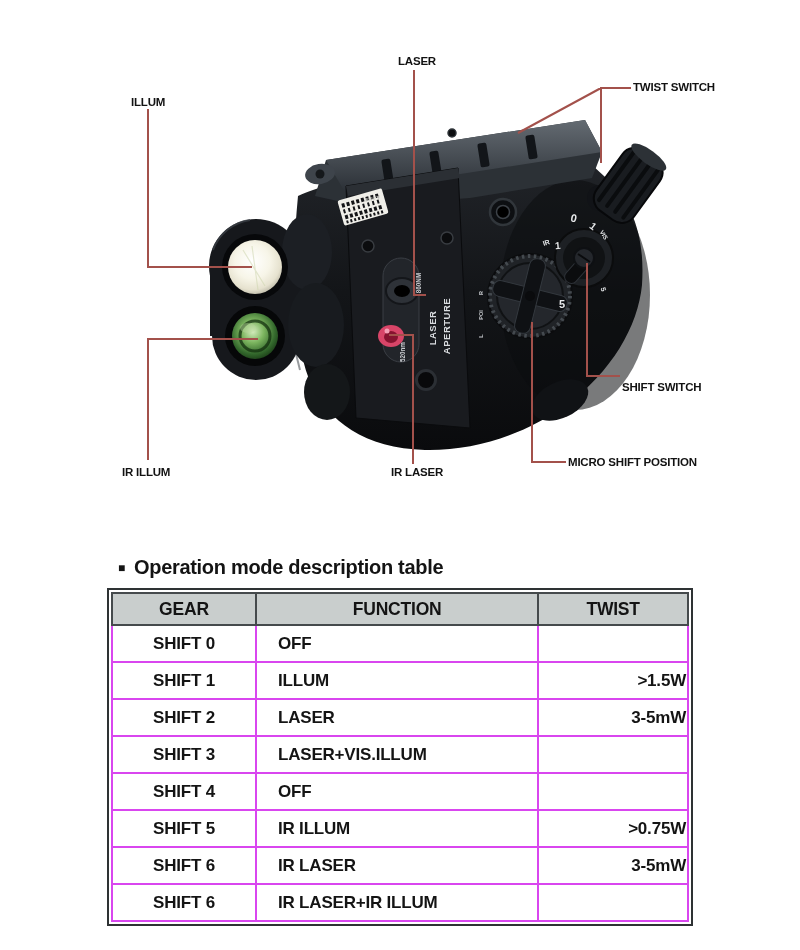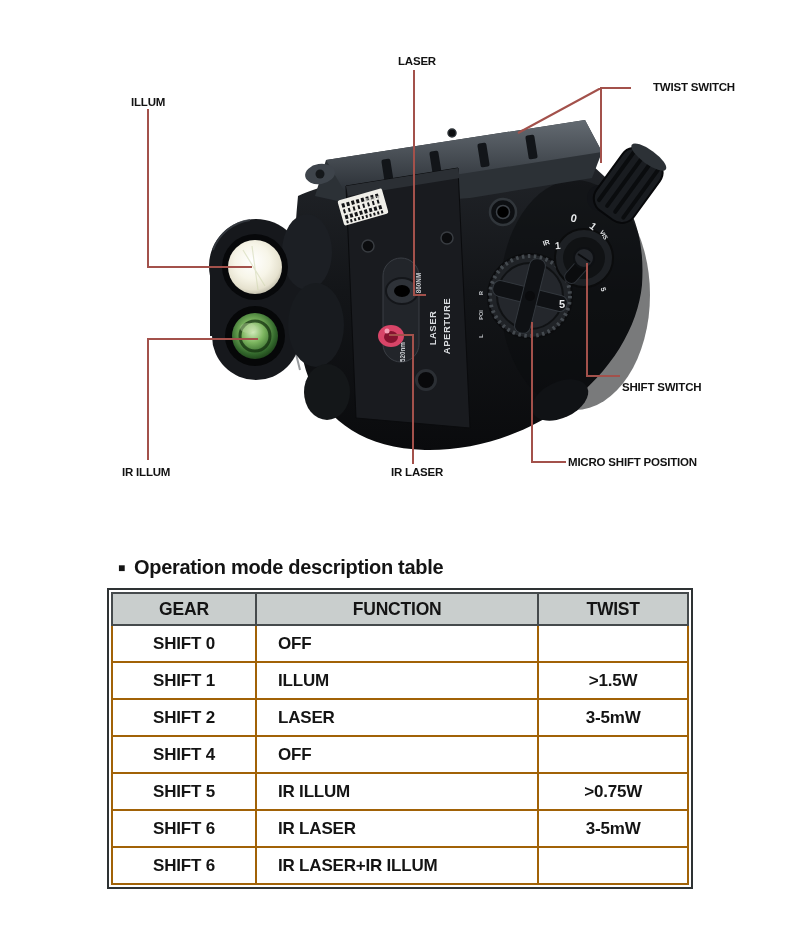--- a/index.html
+++ b/index.html
@@ -4,41 +4,41 @@
 <style>
   html,body{margin:0;padding:0;background:#ffffff;}
   .page{position:relative;width:800px;height:950px;background:#fff;overflow:hidden;
         font-family:"Liberation Sans",sans-serif;}
   
   .diagram{position:absolute;left:0;top:0;width:800px;height:540px;}
   .diagram svg{position:absolute;left:0;top:0;}
   .callout-label{position:absolute;font-weight:bold;font-size:11.5px;color:#121212;
                  letter-spacing:-0.2px;white-space:nowrap;}
   #lbl-laser{left:398px;top:55px;}
-  #lbl-twist{left:633px;top:81px;margin-left:20px;}
+  #lbl-twist{left:633px;top:81px;}
   #lbl-illum{left:131px;top:96px;}
   #lbl-shift{left:622px;top:381px;}
   #lbl-micro{left:568px;top:456px;}
   #lbl-irlaser{left:391px;top:466px;}
   #lbl-irillum{left:122px;top:466px;}
   
   .section-title{position:absolute;left:118px;top:556px;display:flex;align-items:center;
                  font-weight:bold;font-size:20px;color:#141414;letter-spacing:-0.3px;}
   .section-title .bullet{font-size:12px;margin-right:9px;color:#141414;line-height:1;}
   
   .tbl-wrap{position:absolute;left:107px;top:588px;width:586px;box-sizing:border-box;
             border:2px solid #2e3234;padding:2px;background:#fff;}
   table.op{width:100%;border-collapse:collapse;table-layout:fixed;
            font-family:"Liberation Sans",sans-serif;font-weight:bold;color:#141414;padding-left:44px;}
   table.op th{background:#c9cecd;border:2px solid #454a4c;height:28px;
               font-size:17.5px;letter-spacing:-0.2px;}
-  table.op td{border:2px solid #a16207;height:33px;font-size:17px;letter-spacing:-0.2px;}
+  table.op td{border:2px solid #d946ef;height:33px;font-size:17px;letter-spacing:-0.2px;}
   td.c-gear{text-align:center;}
   td.c-fn{text-align:left;padding-left:21px;}
-  td.c-pw{text-align:center;}
+  td.c-pw{text-align:right;}
 </style>
 </head>
 <body>
 
 <div class="page">
 
   <div class="diagram">
     <svg width="800" height="540" viewBox="0 0 800 540">
       <defs>
         <radialGradient id="gLensW" cx="45%" cy="40%" r="65%">
@@ -239,20 +239,25 @@
           <td class="c-gear">SHIFT 1</td>
           <td class="c-fn">ILLUM</td>
           <td class="c-pw">&gt;1.5W</td>
         </tr>
         <tr>
           <td class="c-gear">SHIFT 2</td>
           <td class="c-fn">LASER</td>
           <td class="c-pw">3-5mW</td>
         </tr>
         <tr>
+          <td class="c-gear">SHIFT 3</td>
+          <td class="c-fn">LASER+VIS.ILLUM</td>
+          <td class="c-pw"></td>
+        </tr>
+        <tr>
           <td class="c-gear">SHIFT 4</td>
           <td class="c-fn">OFF</td>
           <td class="c-pw"></td>
         </tr>
         <tr>
           <td class="c-gear">SHIFT 5</td>
           <td class="c-fn">IR ILLUM</td>
           <td class="c-pw">&gt;0.75W</td>
         </tr>
         <tr>

